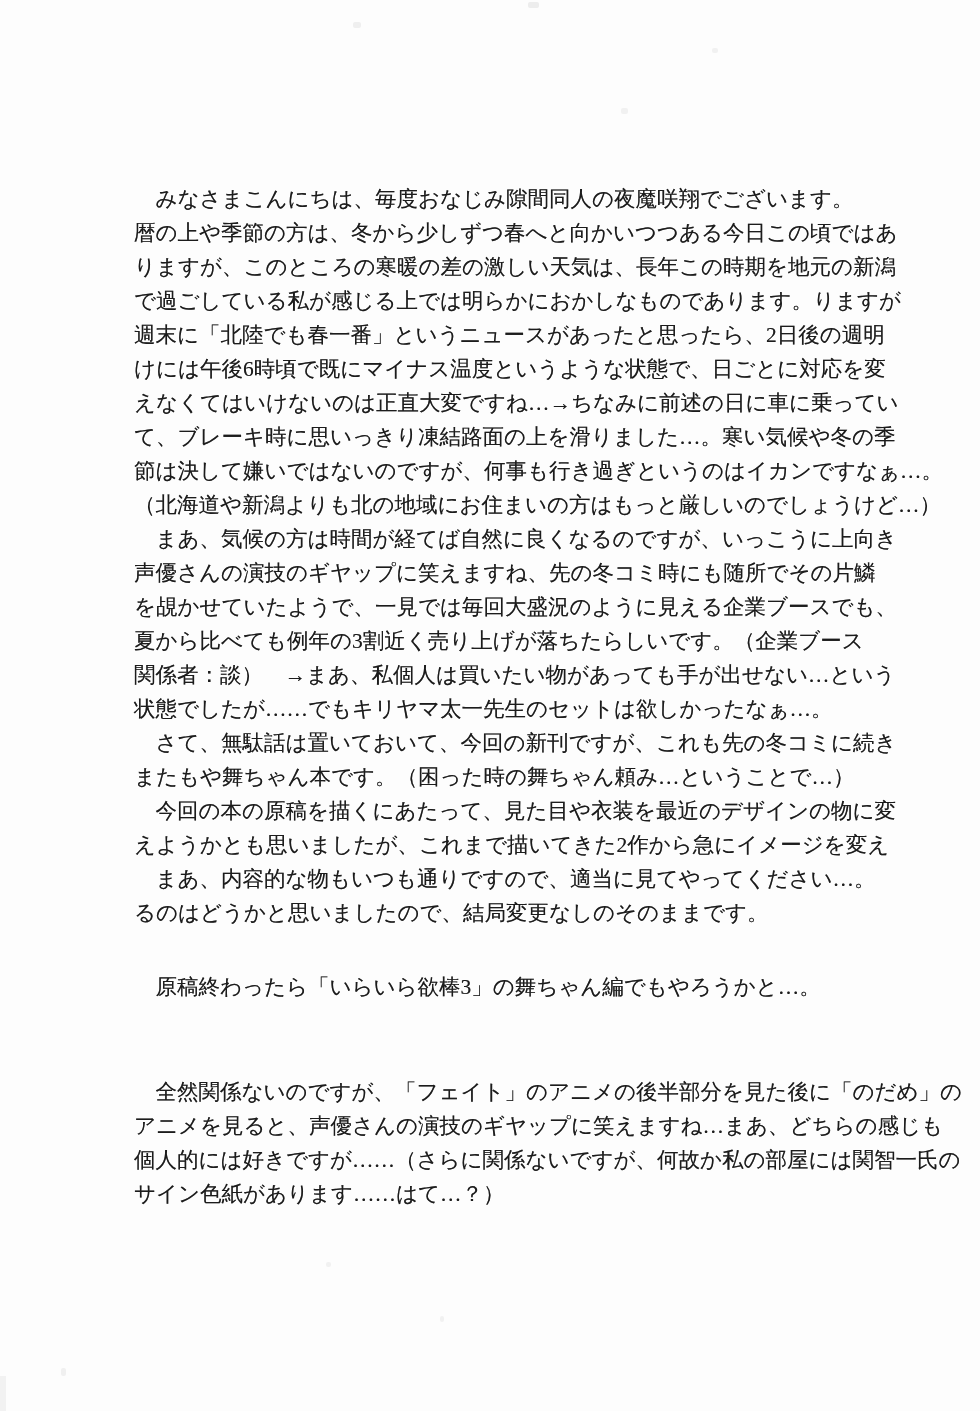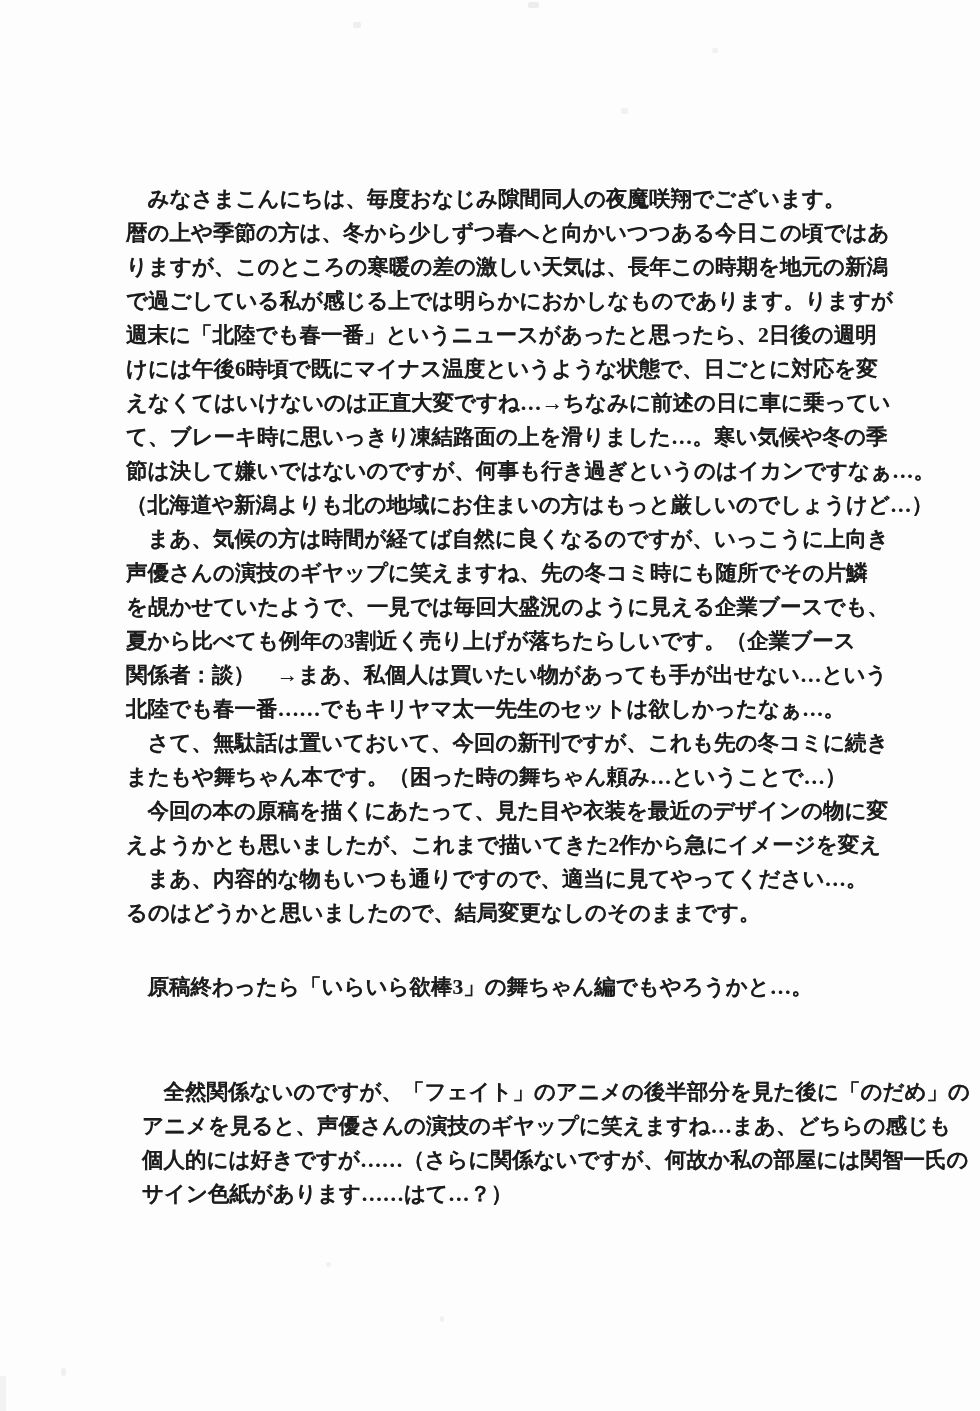--- a/index.html
+++ b/index.html
@@ -15,31 +15,30 @@
   }
   .page {
     position: relative;
     width: 980px;
     height: 1411px;
     background: #fdfdfd;
     color: #1c1c1c;
   }
   .text-area {
     position: absolute;
-    left: 126px;
+    left: 134px;
     top: 0;
     width: 800px;
-    font-weight: bold;
   }
   .para {
     margin: 0;
   }
   .para-1 { margin-top: 182px; }
   .para-2 { margin-top: 40px; }
-  .para-3 { margin-top: 71px; margin-left: 16px; }
+  .para-3 { margin-top: 71px; }
   .line {
     font-size: 21.5px;
     line-height: 34px;
     height: 34px;
     letter-spacing: 0px;
     white-space: pre;
     color: #1c1c1c;
     
     text-shadow: 0 0 0.5px rgba(30,30,30,0.55);
   }
@@ -88,21 +87,21 @@
       <div class="line">けには午後6時頃で既にマイナス温度というような状態で、日ごとに対応を変</div>
       <div class="line">えなくてはいけないのは正直大変ですね…→ちなみに前述の日に車に乗ってい</div>
       <div class="line">て、ブレーキ時に思いっきり凍結路面の上を滑りました…。寒い気候や冬の季</div>
       <div class="line">節は決して嫌いではないのですが、何事も行き過ぎというのはイカンですなぁ…。</div>
       <div class="line">（北海道や新潟よりも北の地域にお住まいの方はもっと厳しいのでしょうけど…）</div>
       <div class="line">　まあ、気候の方は時間が経てば自然に良くなるのですが、いっこうに上向き</div>
       <div class="line">声優さんの演技のギヤップに笑えますね、先の冬コミ時にも随所でその片鱗</div>
       <div class="line">を覘かせていたようで、一見では毎回大盛況のように見える企業ブースでも、</div>
       <div class="line">夏から比べても例年の3割近く売り上げが落ちたらしいです。（企業ブース</div>
       <div class="line">関係者：談）　→まあ、私個人は買いたい物があっても手が出せない…という</div>
-      <div class="line">北陸でも春一番……でもキリヤマ太一先生のセットは欲しかったなぁ…。</div>
+      <div class="line">状態でしたが……でもキリヤマ太一先生のセットは欲しかったなぁ…。</div>
       <div class="line">　さて、無駄話は置いておいて、今回の新刊ですが、これも先の冬コミに続き</div>
       <div class="line">またもや舞ちゃん本です。（困った時の舞ちゃん頼み…ということで…）</div>
       <div class="line">　今回の本の原稿を描くにあたって、見た目や衣装を最近のデザインの物に変</div>
       <div class="line">えようかとも思いましたが、これまで描いてきた2作から急にイメージを変え</div>
       <div class="line">　まあ、内容的な物もいつも通りですので、適当に見てやってください…。</div>
       <div class="line">るのはどうかと思いましたので、結局変更なしのそのままです。</div>
     </div>
 
     <div class="para para-2">
       <div class="line">　原稿終わったら「いらいら欲棒3」の舞ちゃん編でもやろうかと…。</div>

